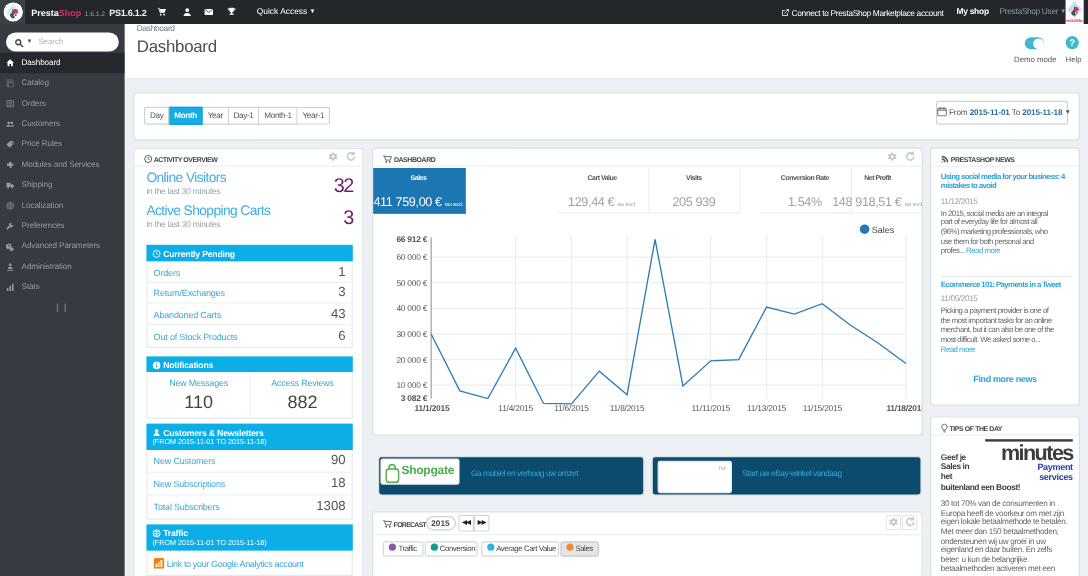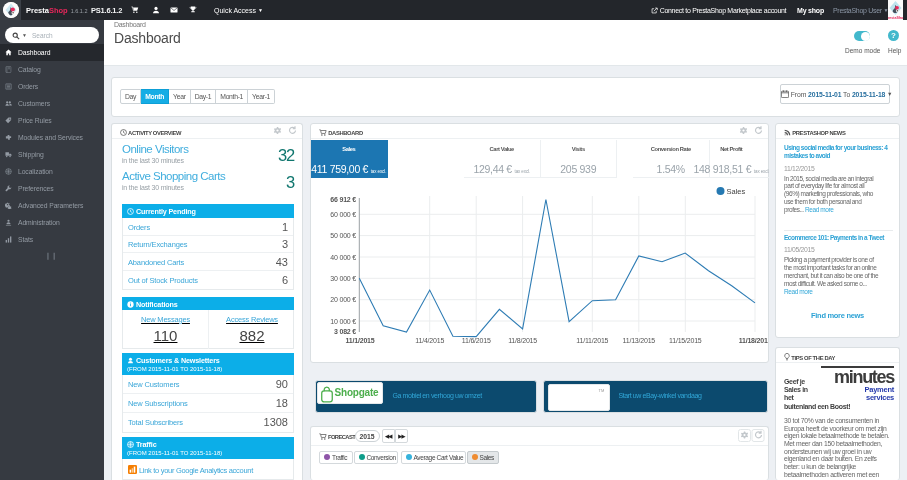--- a/index.html
+++ b/index.html
@@ -62,32 +62,32 @@
 .btn.active { background:#16ade5; border-color:#0d9fd6; color:#fff; font-weight:bold; }
 #datebtn { position:absolute; right:9px; top:6px; width:110px; height:20px; border:1px solid #ccd2d6; border-radius:2px; background:#fff; font-size:6.8px; color:#555; line-height:19px; text-align:center; white-space:nowrap; letter-spacing:-0.1px; }
 #datebtn b { color:#276f9f; }
 #datebtn .car { font-size:5.5px; vertical-align:1px; }
 
 
 #activity { left:7px; top:57px; width:192px; height:357px; border-bottom:none; border-radius:3px 3px 0 0; }
 .bigrow { position:absolute; left:10px; width:172px; }
 .bigrow .blabel { font-size:11.5px; color:#41aede; letter-spacing:-0.5px; }
 .bigrow .bsub { font-size:7px; color:#98a0a6; margin-top:2px; letter-spacing:-0.2px; }
-.bigrow .bnum { position:absolute; right:0; top:0; font-size:16.5px; color:#0f766e; letter-spacing:-1.2px;margin-left:32px; }
+.bigrow .bnum { position:absolute; right:0; top:0; font-size:16.5px; color:#701a75; letter-spacing:-1.2px;margin-left:32px; }
 .bluehead { position:absolute; left:10px; width:172px; background:#0caee8; color:#fff; font-size:7.2px; font-weight:bold; letter-spacing:-0.15px; }
 .bluehead .bh1 { position:absolute; left:5px; top:2.5px; }
 .bluehead .bhsub { position:absolute; left:5px; top:12.5px; font-size:6px; font-weight:normal; letter-spacing:0; }
 .bluehead .bico { margin-right:2px; vertical-align:-1px; }
 .ltable { position:absolute; left:10px; width:172px; border:1px solid #e6eaec; border-top:none; background:#fff; }
 .lrow { position:relative; height:17.7px; border-bottom:1px solid #edf0f2; }
 .lrow:last-child { border-bottom:none; }
 .lrow .ll { position:absolute; left:5px; top:4.5px; font-size:7.5px; color:#3aa6d8; letter-spacing:-0.15px; white-space:nowrap; }
 .lrow .lv { position:absolute; right:5px; top:2.5px; font-size:11px; color:#555; }
 .notif { position:absolute; left:10px; width:172px; border:1px solid #e6eaec; border-top:none; height:39px; background:#fff; }
-.ncell { position:absolute; top:0; width:86px; height:39px; text-align:center;text-decoration:underline; }
+.ncell { position:absolute; top:0; width:86px; height:39px; text-align:center; }
 .ncell .nt { font-size:7.5px; color:#3aa6d8; margin-top:5px; letter-spacing:-0.2px; }
 .ncell .nn { font-size:15px; color:#444; margin-top:3px; }
 
 
 #dash { left:206px; top:57px; width:459px; height:240px; }
 .kpi { position:absolute; top:16px; height:38px; border-right:1px solid #edf0f2; border-bottom:1px solid #edf0f2; text-align:center; overflow:hidden; }
 .kpi .kt { font-size:5.8px; font-weight:bold; color:#555; margin-top:6px; letter-spacing:-0.4px; }
 .kpi .kv { font-size:10.5px; color:#9aa3aa; margin-top:11px; letter-spacing:-0.3px; white-space:nowrap; }
 .kpi .kv small { font-size:4.5px; letter-spacing:-0.1px; }
 .kpi.sel { background:#1c76b2; border-color:#1c76b2; }

